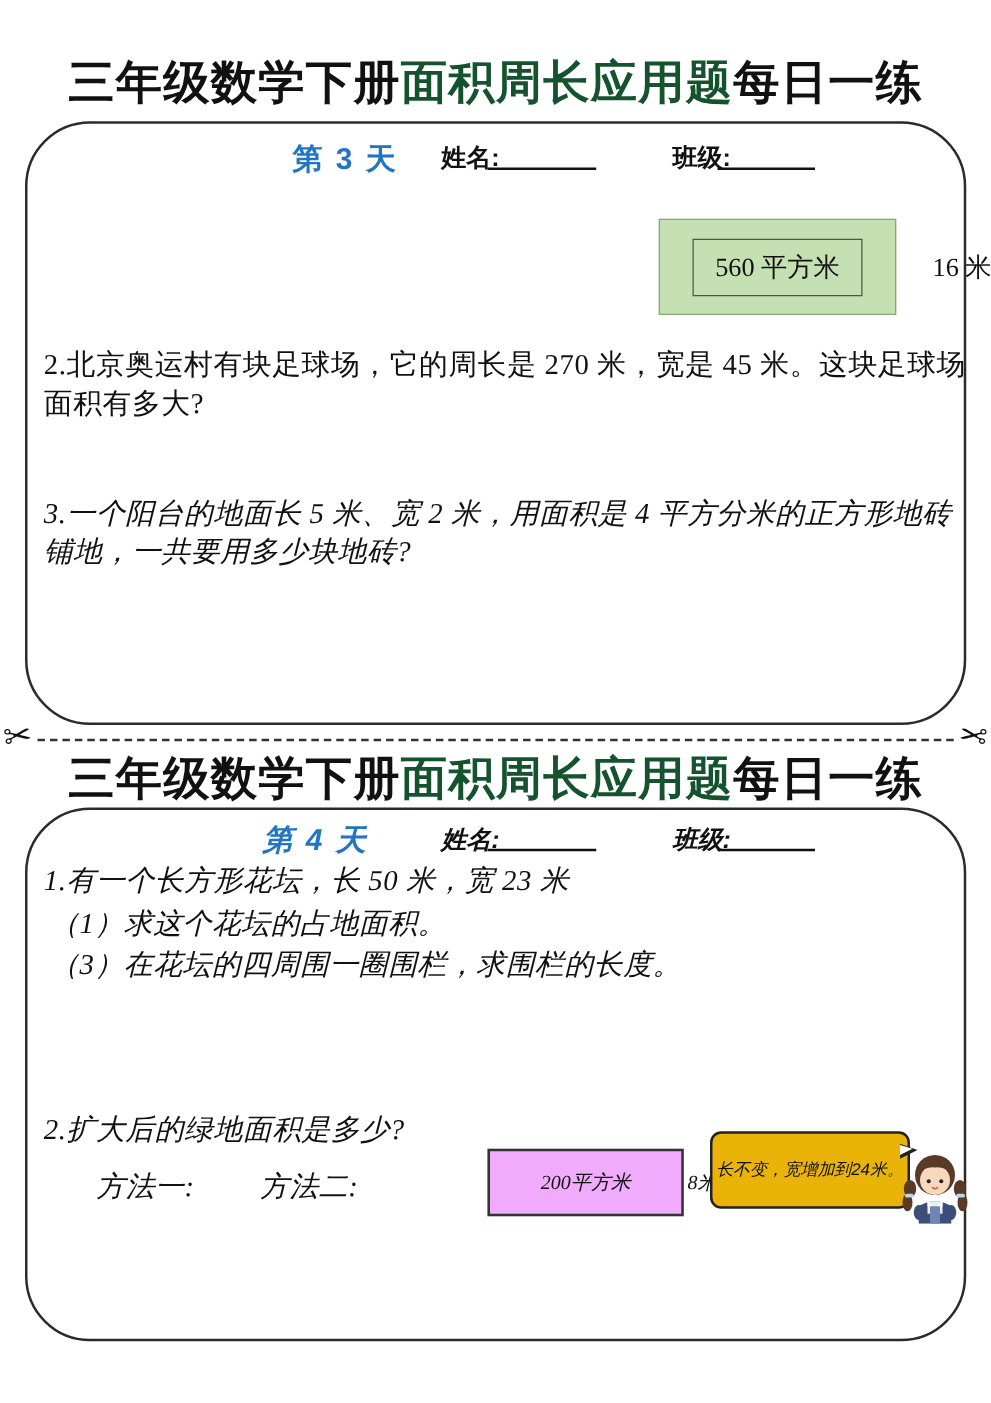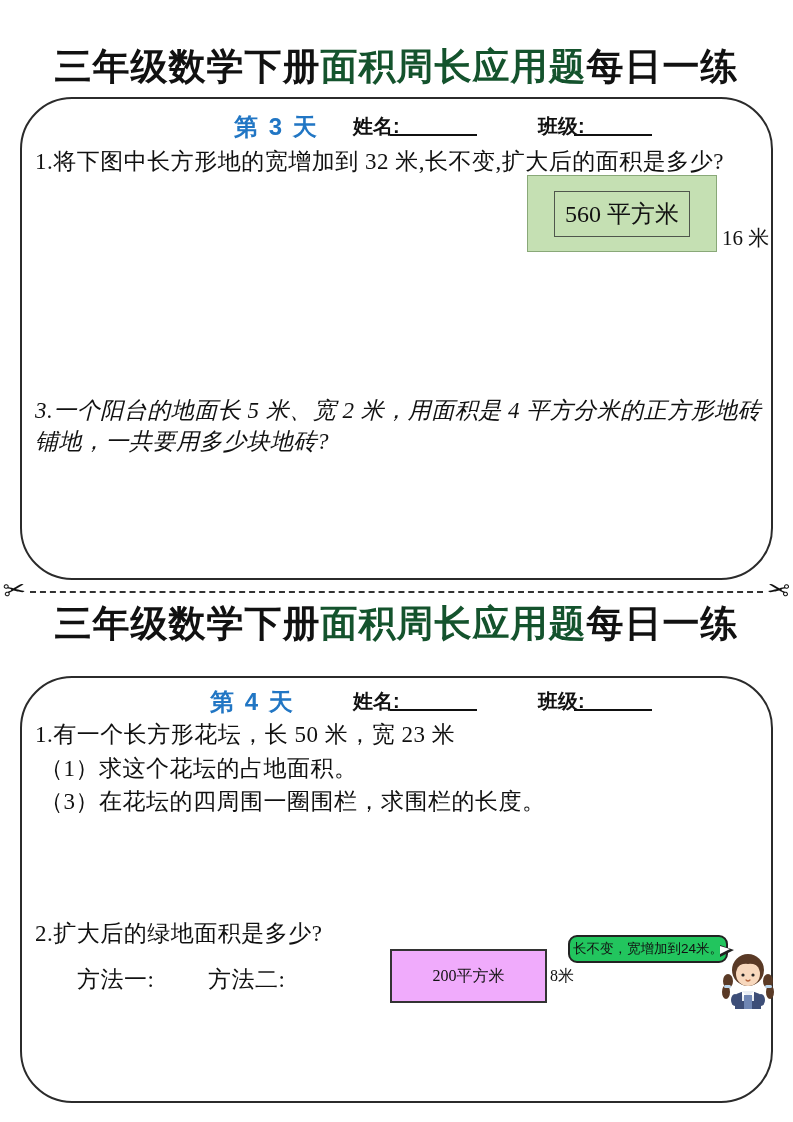--- a/index.html
+++ b/index.html
@@ -30,41 +30,41 @@
   .q{
     position:absolute;font-size:23px;line-height:31px;color:#111;letter-spacing:0.5px;
   }
   .figure-green{
     position:absolute;background:#c5e0b3;border:1px solid #89a878;
     display:flex;align-items:center;justify-content:center;
   }
   .figure-green-inner{
     border:1px solid #4f564c;width:134px;height:44px;
     display:flex;align-items:center;justify-content:center;
-    font-size:24px;white-space:nowrap;background:#c5e0b3;
+    font-size:21px;white-space:nowrap;background:#c5e0b3;
   }
   .side-label{position:absolute;font-size:21px;white-space:nowrap;}
   .cut-line{
     position:absolute;left:30px;top:591px;width:733px;border-top:2px dashed #333;height:0;
   }
   .scissors{
     position:absolute;top:576px;font-size:27px;color:#111;line-height:27px;
     font-family:"DejaVu Sans","Liberation Sans",sans-serif;
   }
   .scissors.left{left:3px;transform:rotate(-8deg);}
   .scissors.right{right:3px;transform:scaleX(-1) rotate(-8deg);}
   .figure-white{
     position:absolute;background:#f0abfc;border:2px solid #333;
     display:flex;align-items:center;justify-content:center;font-size:16px;white-space:nowrap;
   }
   .small-label{position:absolute;font-size:16px;white-space:nowrap;}
   .bubble{
-    position:absolute;border:2px solid #222;border-radius:9px;background:#22c55e;
+    position:absolute;border:2px solid #222;border-radius:9px;background:#eab308;
     display:flex;align-items:center;justify-content:center;
-    font-size:13.5px;white-space:nowrap;padding:0 4px;
+    font-size:13.5px;white-space:nowrap;padding:17px 4px;
     font-family:"Liberation Sans","DejaVu Sans",sans-serif;
   }
   .bubble-tail{
     position:absolute;width:0;height:0;
     border-top:5px solid transparent;border-bottom:7px solid transparent;
     border-left:14px solid #222;
   }
   .bubble-tail-fill{
     position:absolute;width:0;height:0;
     border-top:3px solid transparent;border-bottom:5px solid transparent;
@@ -84,40 +84,40 @@
   <div class="sheet" style="top:97px;height:479px;">
 
     <div class="day-label" style="left:172px;top:12px;margin-left:40px;">第 3 天</div>
 
     <div class="hdr-label" style="left:307px;top:14px;">姓名:</div>
     <div class="hdr-line" style="left:368px;top:35px;width:87px;"></div>
 
     <div class="hdr-label" style="left:492px;top:14px;">班级:</div>
     <div class="hdr-line" style="left:552px;top:35px;width:78px;"></div>
 
-    <div class="q" style="left:13px;top:47px;width:742px;">1.将下图中长方形地的宽增加到 32 米,长不变,扩大后的面积是多少?</div>
 
     <div class="figure-green" style="left:505px;top:76px;width:188px;height:75px;">
       <div class="figure-green-inner">560 平方米</div>
     </div>
-    <div class="side-label" style="left:700px;top:101px;margin-top:24px;">16 米</div>
+    <div class="side-label" style="left:724px;top:101px;">16 米</div>
 
+    <div class="q" style="left:13px;top:177px;width:742px;">2.北京奥运村有块足球场，它的周长是 270 米，宽是 45 米。这块足球场面积有多大?</div>
 
     <div class="q" style="left:13px;top:296px;width:742px;font-style:italic;">3.一个阳台的地面长 5 米、宽 2 米，用面积是 4 平方分米的正方形地砖铺地，一共要用多少块地砖?</div>
   </div>
 
   <div class="cut-line"></div>
   <div class="scissors left">✂</div>
   <div class="scissors right">✂</div>
 
   <div class="main-title" style="top:603px;">
     <span>三年级数学下册</span><span class="hl">面积周长应用题</span><span>每日一练</span>
   </div>
 
-  <div class="sheet" style="top:676px;height:423px;">
+  <div class="sheet" style="top:646px;height:423px;font-style:italic;">
 
     <div class="day-label" style="left:188px;top:8px;">第 4 天</div>
 
     <div class="hdr-label" style="left:307px;top:10px;">姓名:</div>
     <div class="hdr-line" style="left:368px;top:31px;width:87px;"></div>
 
     <div class="hdr-label" style="left:492px;top:10px;">班级:</div>
     <div class="hdr-line" style="left:552px;top:31px;width:78px;"></div>
 
     <div class="q" style="left:13px;top:41px;width:742px;">1.有一个长方形花坛，长 50 米，宽 23 米</div>

